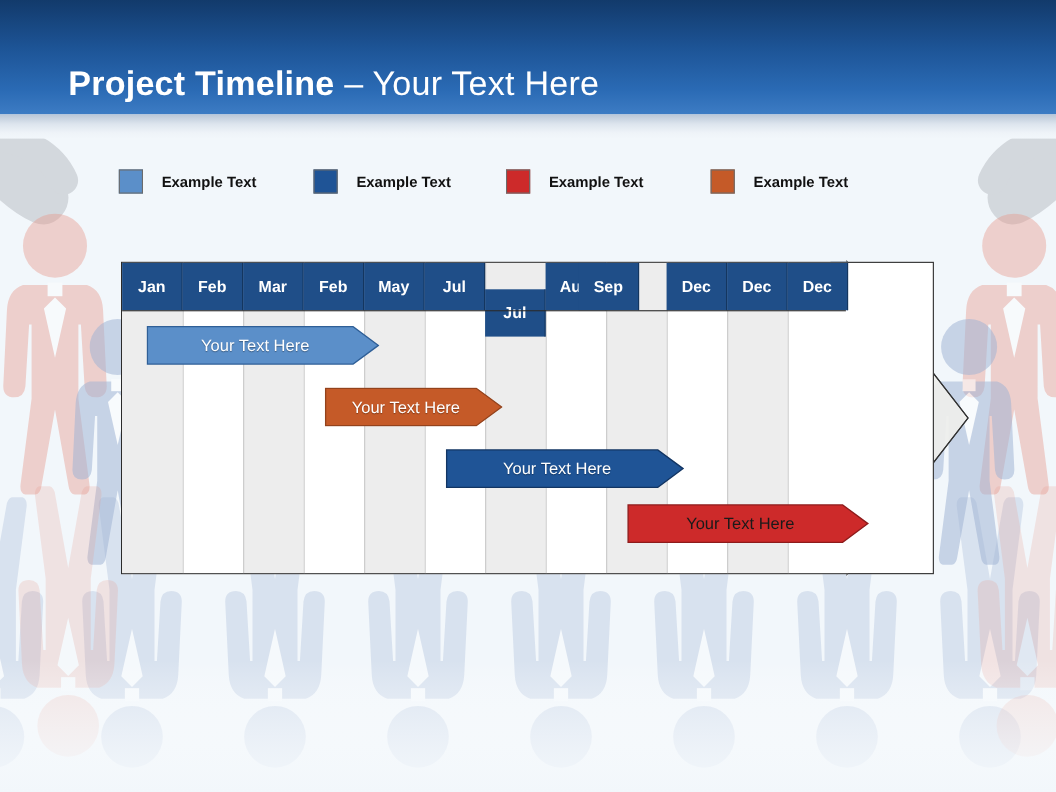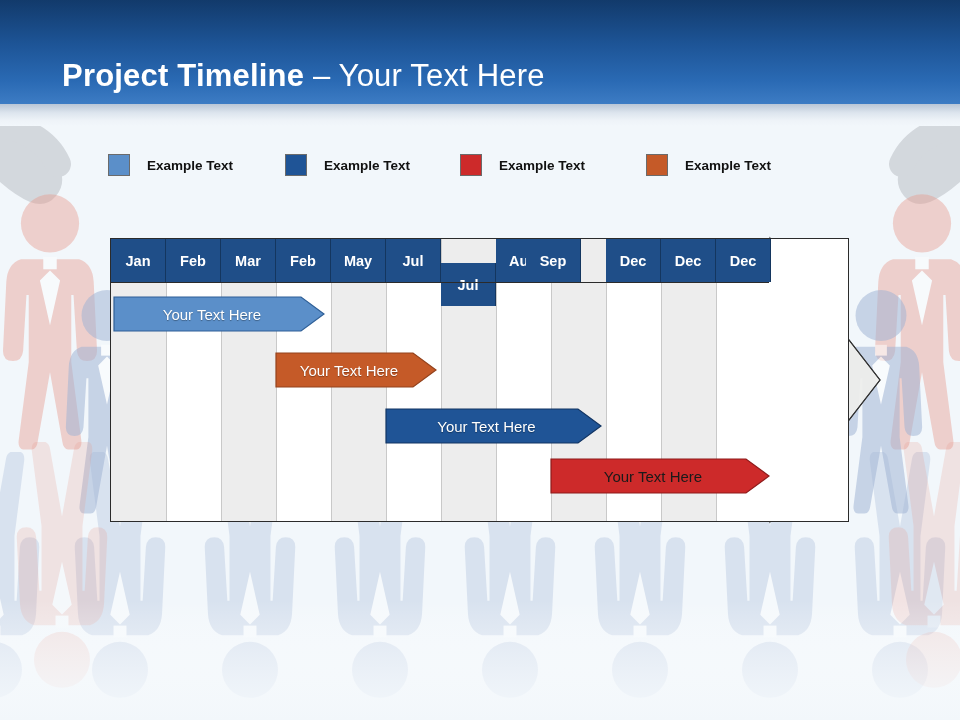--- a/index.html
+++ b/index.html
@@ -49,21 +49,21 @@
   .col.plain{background:#ffffff;}
   .col-line{position:absolute;top:0;width:1px;height:282px;background:#c9c9c9;}
   .mhead{
     position:absolute;top:0;width:55px;height:43px;background:#1f4e88;
     box-sizing:border-box;border-right:1px solid #14365f;
     color:#ffffff;font-size:14.5px;display:flex;align-items:center;justify-content:center;
   }
   #head-underline{position:absolute;left:0;top:43px;width:658px;height:1px;background:#2b2b2b;z-index:4;}
 
   
-  .bar{position:absolute;z-index:6;}
+  .bar{position:absolute;z-index:6;margin-left:20px;}
   .bar svg{display:block;}
   .bar-label{
     position:absolute;top:0;height:100%;display:flex;align-items:center;
     font-size:15px;white-space:nowrap;left:0;width:100%;justify-content:center;
     padding-right:14px;box-sizing:border-box;
   }
   .lbl-light{color:#ffffff;text-shadow:0 1px 1px rgba(0,0,0,.35);}
   .lbl-dark{color:#1a1a1a;}
 </style>
 </head>

